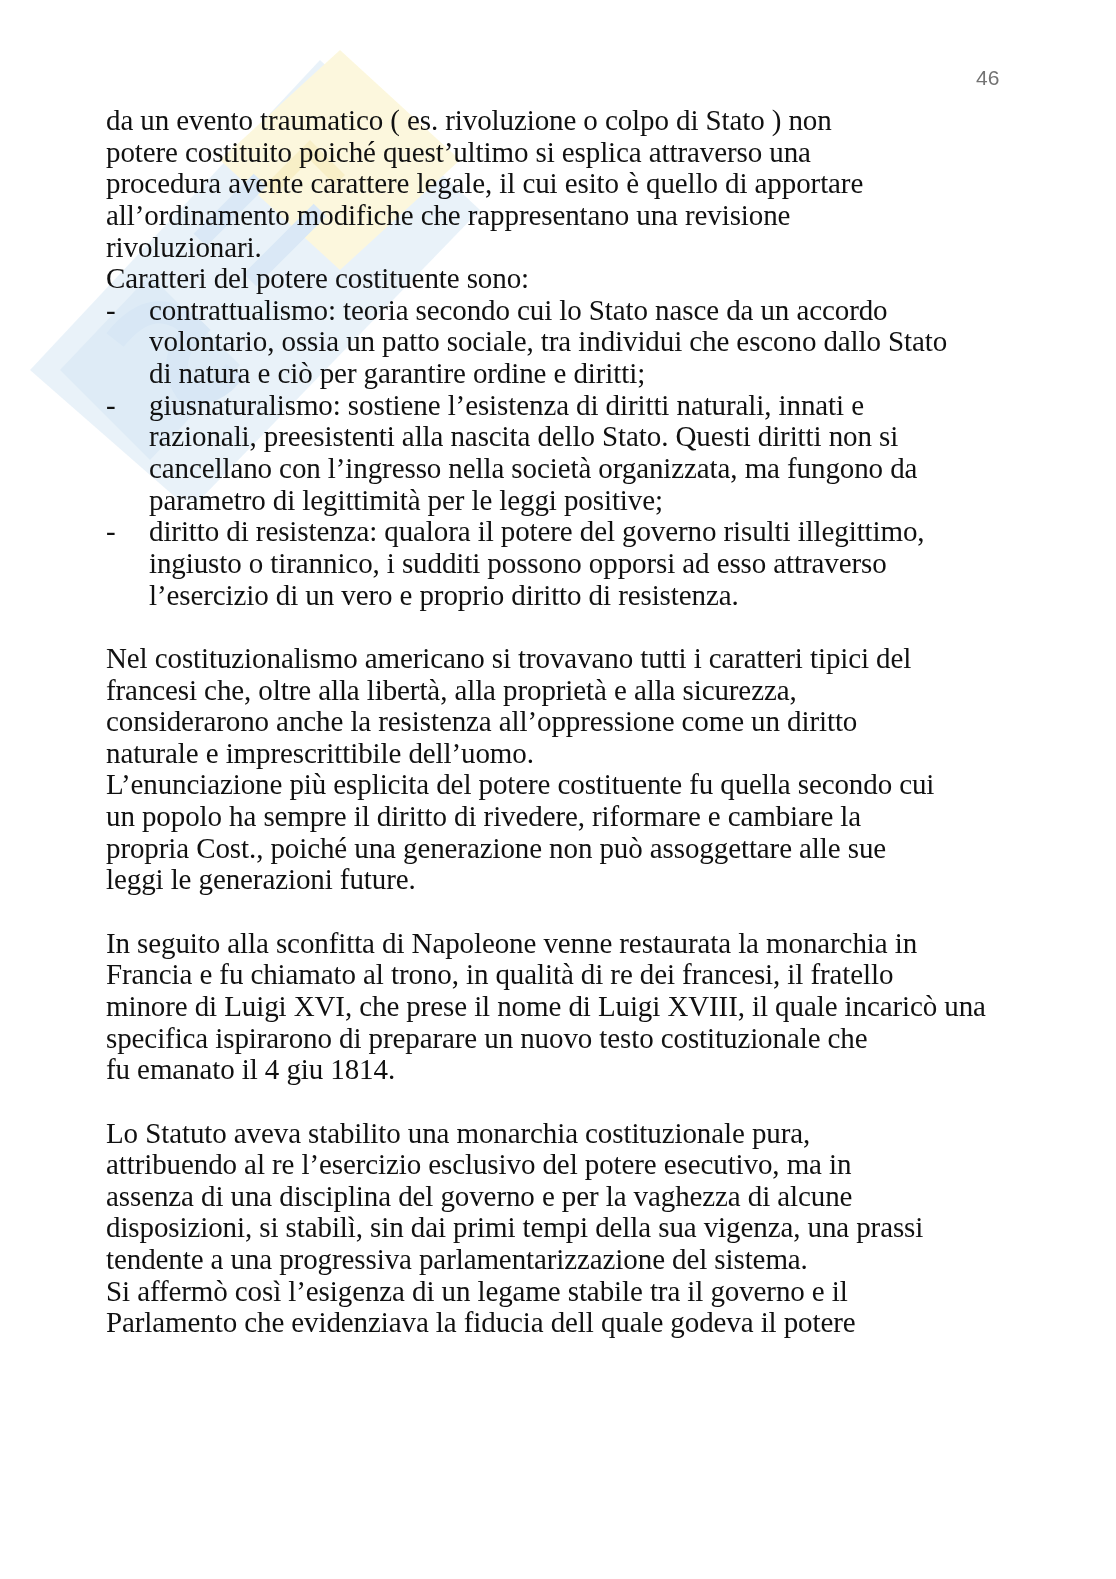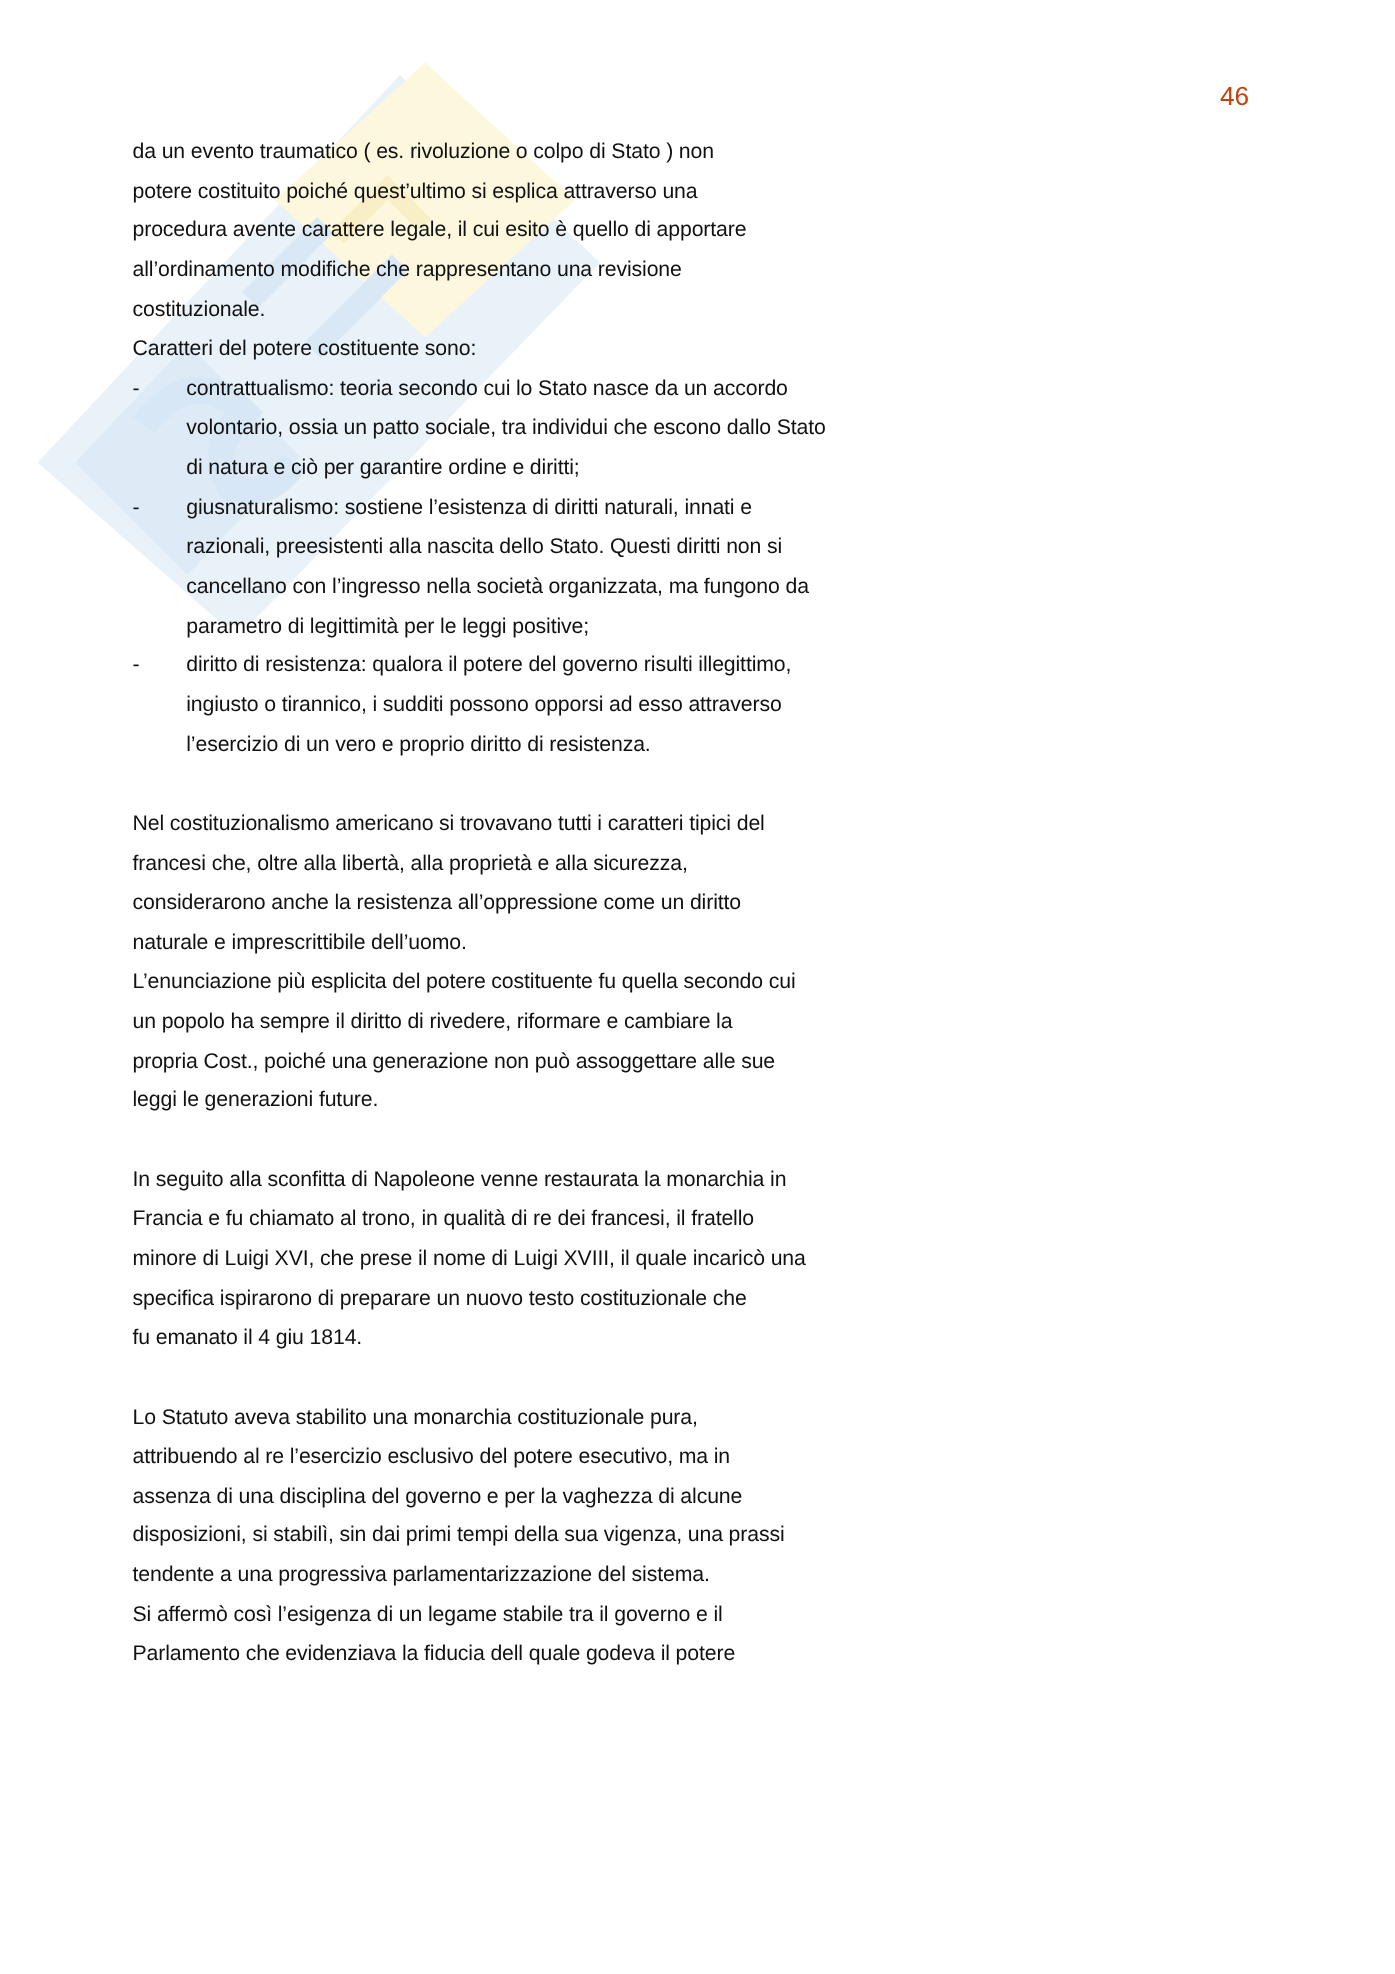--- a/index.html
+++ b/index.html
@@ -22,32 +22,33 @@
       width: 460px;
       height: 460px;
       pointer-events: none;
       z-index: 0;
     }
     .page-number {
       position: absolute;
       top: 66px;
       left: 976px;
       font-size: 21px;
-      color: #c2410c;
+      color: #737373;
       z-index: 1;
     }
     .content {
       position: absolute;
       top: 105px;
       left: 106px;
       width: 910px;
-      font-size: 17px;
+      font-size: 29px;
       line-height: 31.65px;
       z-index: 1;
       letter-spacing: -0.1px;
+      font-family: Liberation Serif, serif;
     }
     .line { white-space: nowrap; height: 31.65px; }
     .blank { height: 31.65px; }
     .bullet {
       display: flex;
     }
     .bullet .dash {
       width: 31px;
       flex: 0 0 31px;
     }
@@ -69,21 +70,21 @@
 
 <div class="page-number">46</div>
 
 <div class="content">
 
   <div>
     <div class="line">da un evento traumatico ( es. rivoluzione o colpo di Stato ) non</div>
     <div class="line">potere costituito poiché quest’ultimo si esplica attraverso una</div>
     <div class="line">procedura avente carattere legale, il cui esito è quello di apportare</div>
     <div class="line">all’ordinamento modifiche che rappresentano una revisione</div>
-    <div class="line">costituzionale.</div>
+    <div class="line">rivoluzionari.</div>
     <div class="line">Caratteri del potere costituente sono:</div>
   </div>
 
   <div>
     <div class="bullet">
       <span class="dash">-</span>
       <div class="btext">
         <div class="line">contrattualismo: teoria secondo cui lo Stato nasce da un accordo</div>
         <div class="line">volontario, ossia un patto sociale, tra individui che escono dallo Stato</div>
         <div class="line">di natura e ciò per garantire ordine e diritti;</div>

